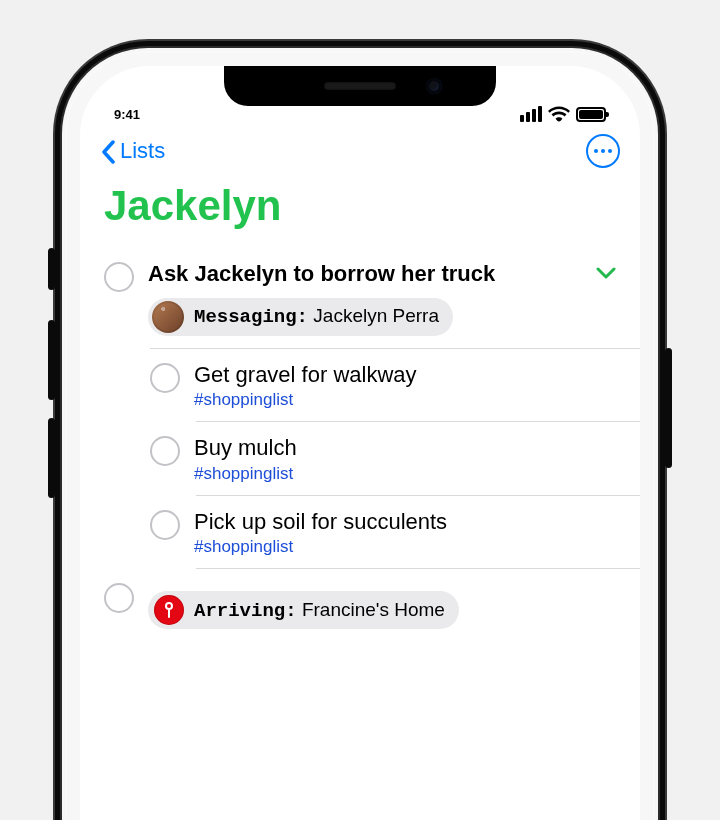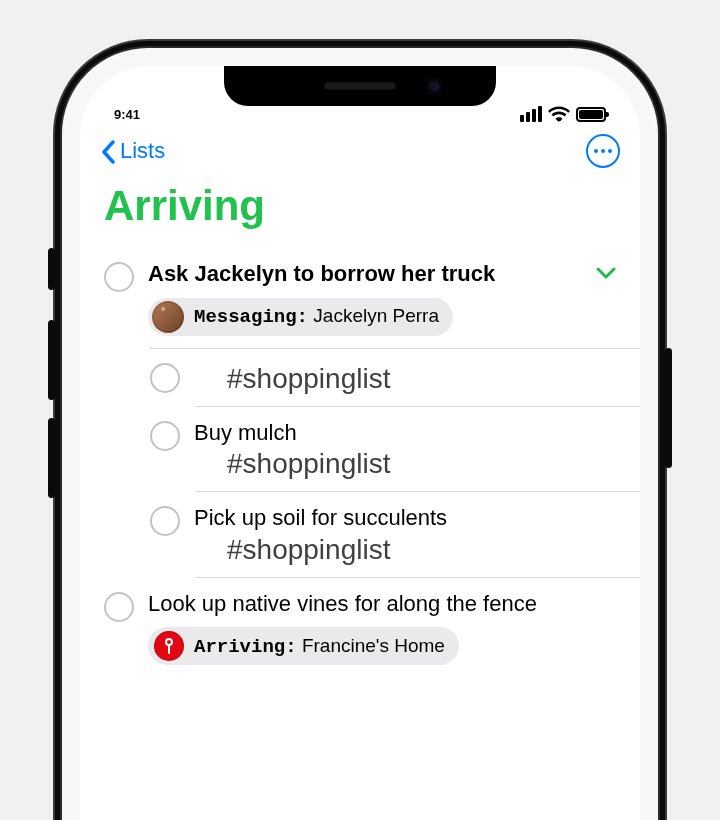--- a/index.html
+++ b/index.html
@@ -84,21 +84,21 @@
       content:""; position:absolute; left:46px; right:0; bottom:0; height:1px; background:#d9d9dd;
     }
     .item.subtask.hasdivider::after{ left:92px; }
 
     .checkbox { flex:0 0 30px; width:30px; height:30px; border:2px solid #c3c3c7; border-radius:50%; margin-top:2px; }
     .subtask .checkbox { width:30px; height:30px; }
 
     .item-body { flex:1; min-width:0; }
     .item-title { font-size:22px; color:#000; line-height:1.25; }
     .item.top .item-title{ font-weight:600; }
-    .tag { color:#404040; font-size:28px; margin-top:2px;margin-left:33px; }
+    .tag { color:#1d4ed8; font-size:17px; margin-top:2px; }
 
     .pill { display:inline-flex; align-items:center; height:38px; padding:0 14px 0 4px; gap:10px; background:#eaeaec; border-radius:19px; margin-top:10px; font-size:19px; }
     .pill .strong{font-weight:600;font-family:Liberation Mono, monospace;}
     .avatar{width:32px;height:32px;border-radius:50%;background:#333;background-image:radial-gradient(circle at 35% 25%, #fff6 0 6%, transparent 7%),linear-gradient(135deg,#b57b52,#6b3f28);box-shadow:inset 0 0 0 2px rgba(0,0,0,.1);}
     .pin{width:30px;height:30px;border-radius:50%;background:#e30613;display:flex;align-items:center;justify-content:center;margin-left:2px;box-shadow:inset 0 0 0 1px rgba(0,0,0,.15);}
 
     .expand { color:#22b94c; margin-top:6px; margin-right:4px; }
   </style>
 </head>
 <body>
@@ -142,21 +142,21 @@
               </svg>
             <span>Lists</span>
           </div>
           <div class="more">
             <span></span>
               <span></span>
               <span></span>
           </div>
         </div>
 
-        <div class="title" style="color:#22c24e">Arriving</div>
+        <div class="title" style="color:#22c24e">Jackelyn</div>
 
         <div class="list">
 
           <div class="item top hasdivider">
             <div class="checkbox"></div>
             <div class="item-body">
               <div class="item-title">Ask Jackelyn to borrow her truck</div>
               <div class="pill">
                 <div class="avatar"></div>
                 <span><span class="strong">Messaging:</span> <span>Jackelyn Perra</span></span>
@@ -165,20 +165,21 @@
             <div class="expand">
               <svg width="20" height="14" viewBox="0 0 20 14">
                   <path d="M2 3l8 8 8-8" fill="none" stroke="#22b94c" stroke-width="3" stroke-linecap="round" stroke-linejoin="round"></path>
                 </svg>
             </div>
           </div>
 
           <div class="item subtask hasdivider">
             <div class="checkbox"></div>
             <div class="item-body">
+              <div class="item-title">Get gravel for walkway</div>
               <div class="tag">#shoppinglist</div>
             </div>
           </div>
 
           <div class="item subtask hasdivider">
             <div class="checkbox"></div>
             <div class="item-body">
               <div class="item-title">Buy mulch</div>
               <div class="tag">#shoppinglist</div>
             </div>
@@ -188,21 +189,20 @@
             <div class="checkbox"></div>
             <div class="item-body">
               <div class="item-title">Pick up soil for succulents</div>
               <div class="tag">#shoppinglist</div>
             </div>
           </div>
 
           <div class="item">
             <div class="checkbox"></div>
             <div class="item-body">
-              <div class="item-title">Look up native vines for along the fence</div>
               <div class="pill">
                 <div class="pin">
                   <svg width="14" height="18" viewBox="0 0 14 18">
                       <circle cx="7" cy="5" r="3" fill="none" stroke="#fff" stroke-width="2"></circle>
                       <line x1="7" y1="8" x2="7" y2="16" stroke="#fff" stroke-width="2" stroke-linecap="round"></line>
                     </svg>
                 </div>
                 <span><span class="strong">Arriving:</span> <span>Francine's Home</span></span>
               </div>
             </div>

